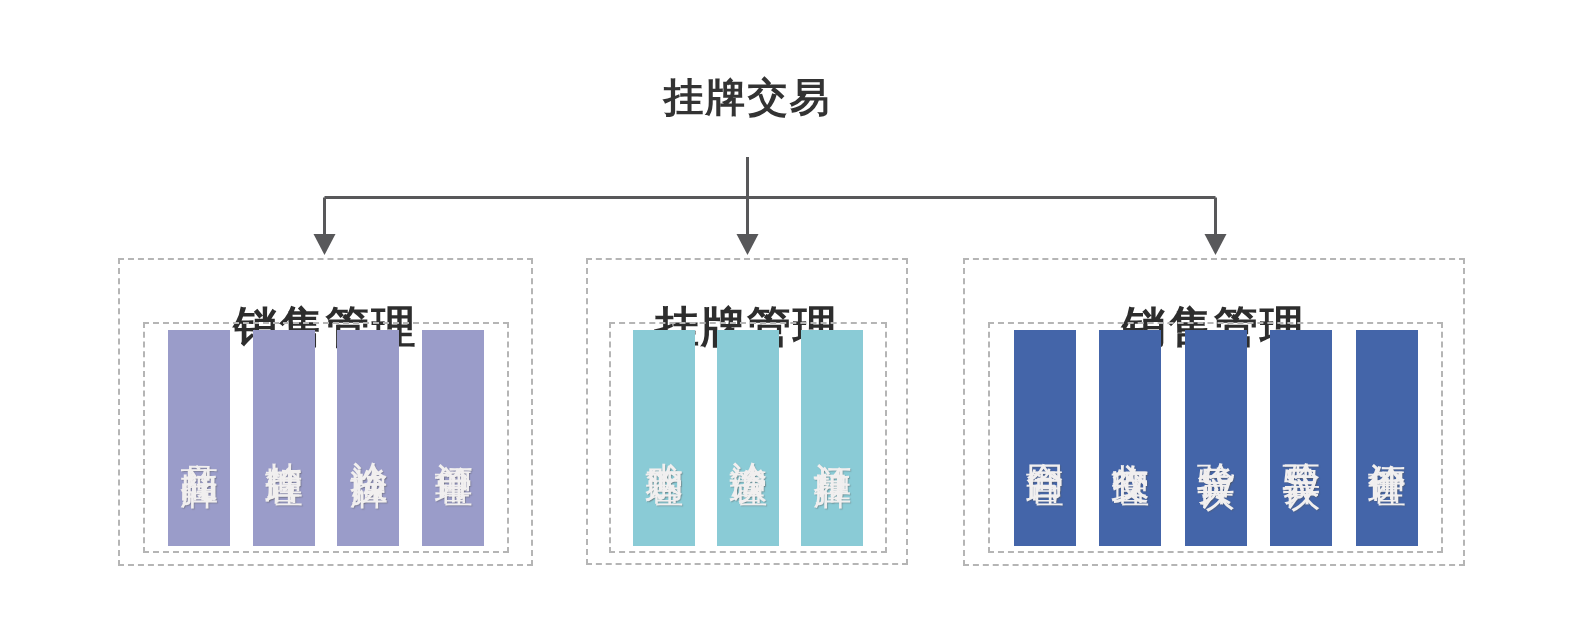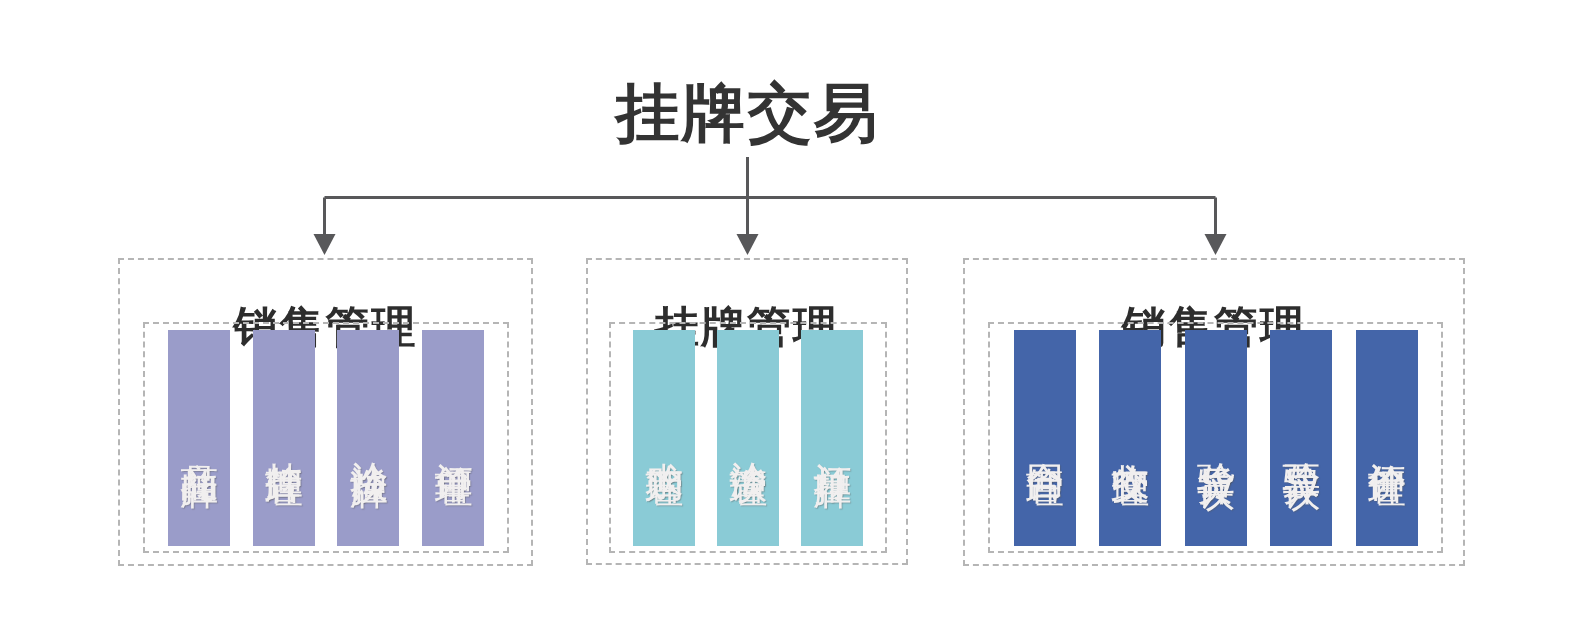--- a/index.html
+++ b/index.html
@@ -15,21 +15,21 @@
     background: #ffffff;
     overflow: hidden;
   }
   .main-title {
     position: absolute;
     left: 0;
     top: 70px;
     width: 1495px; 
     margin: 0;
     text-align: center;
-    font-size: 64px;
+    font-size: 40px;
     font-weight: bold;
     letter-spacing: 2px;
     color: var(--title-text, #333);
   }
   .connectors {
     position: absolute;
     inset: 0;
     width: 1589px;
     height: 643px;
     pointer-events: none;

